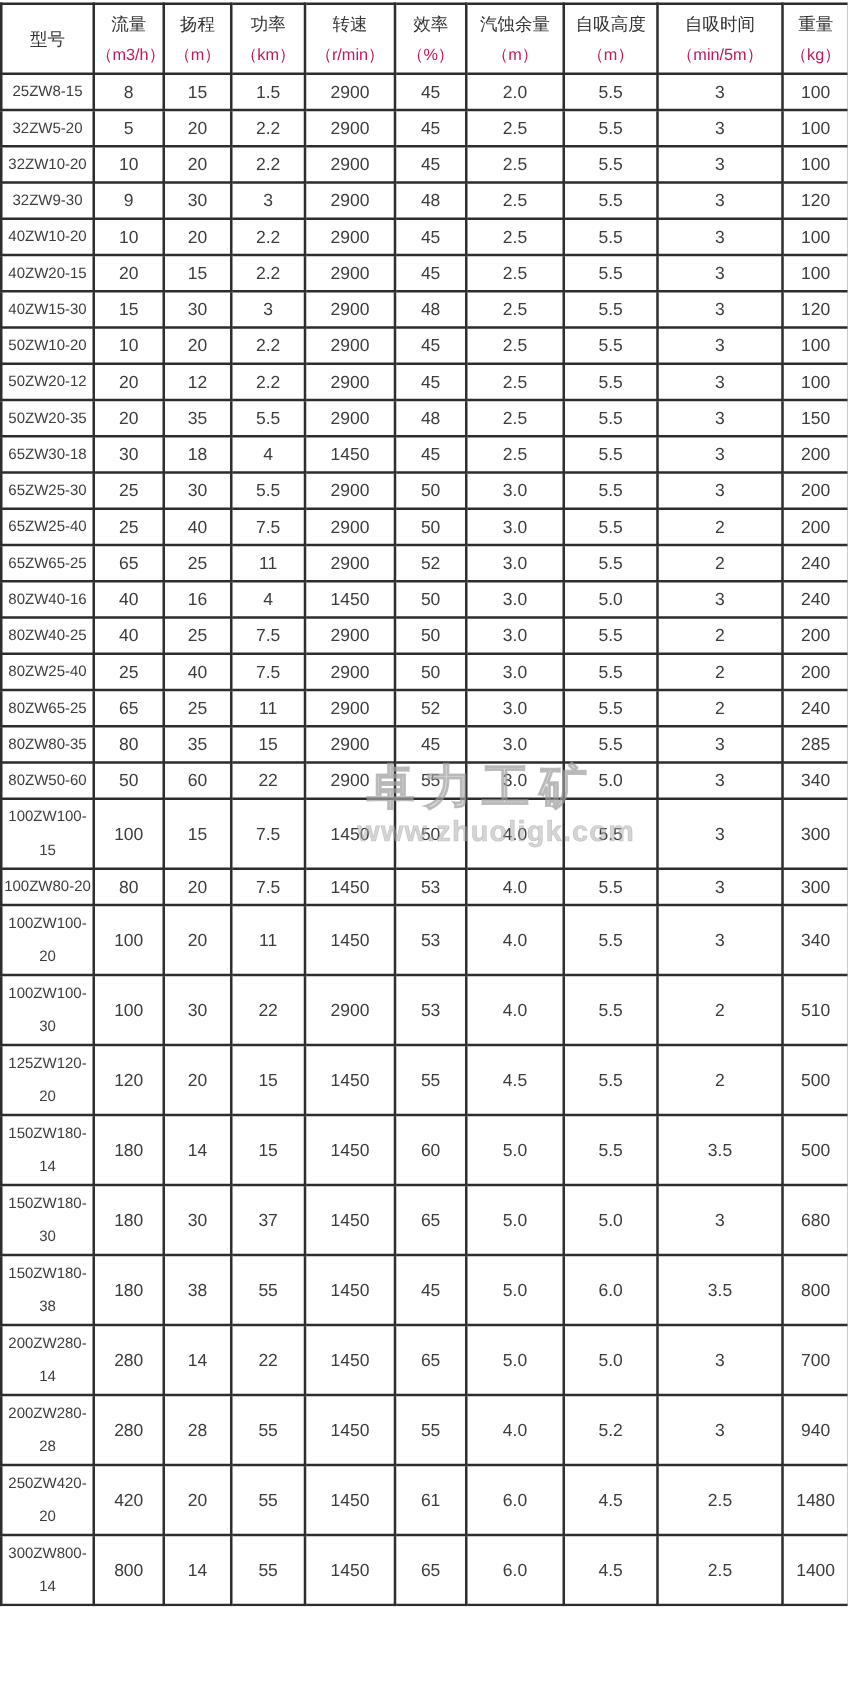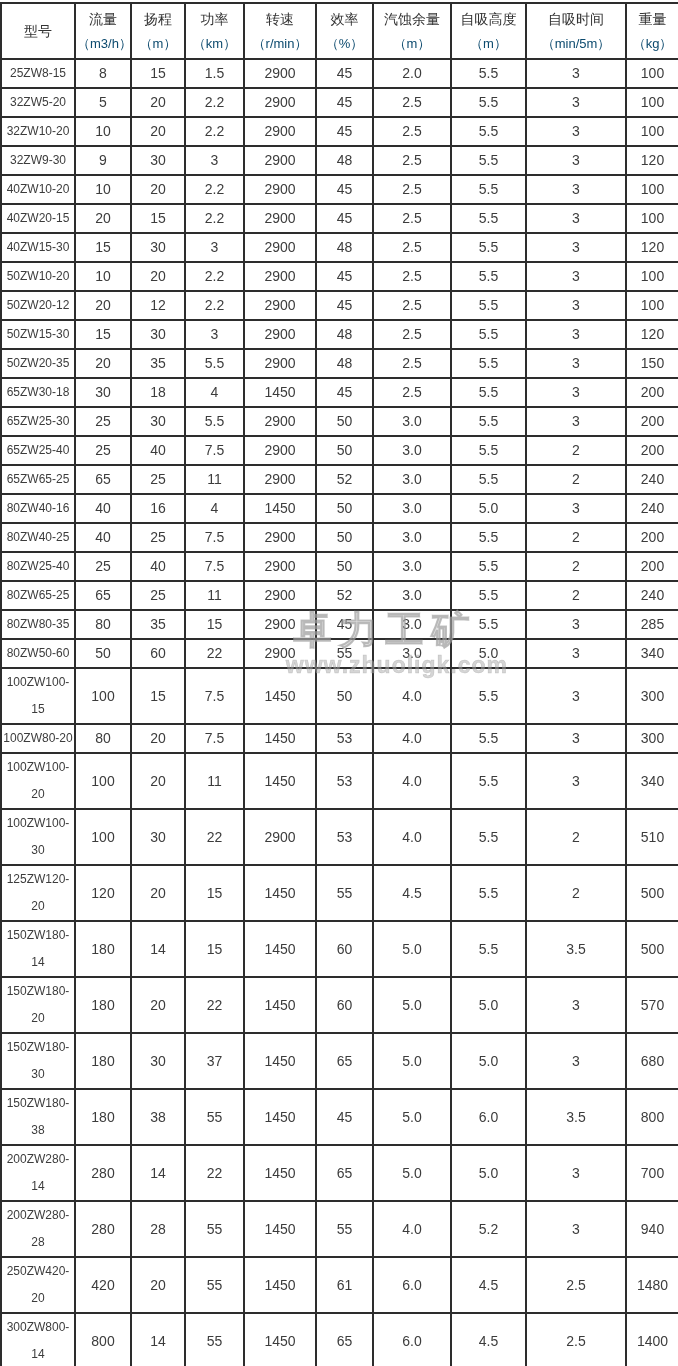--- a/index.html
+++ b/index.html
@@ -33,21 +33,21 @@
     height: 54px;
   }
   .h-title {
     font-size: 14px;
     line-height: 25px;
     color: #333333;
   }
   .h-unit {
     font-size: 13px;
     line-height: 24px;
-    color: #0c4a6e;
+    color: #be185d;
   }
   td.val {
     font-size: 14px;
     line-height: 27px;
   }
   td.model {
     font-size: 12px;
     line-height: 27px;
   }
   .watermark {
@@ -243,32 +243,20 @@
           <td class="val">12</td>
           <td class="val">2.2</td>
           <td class="val">2900</td>
           <td class="val">45</td>
           <td class="val">2.5</td>
           <td class="val">5.5</td>
           <td class="val">3</td>
           <td class="val">100</td>
         </tr>
         <tr>
-          <td class="model">50ZW15-30</td>
-          <td class="val">15</td>
-          <td class="val">30</td>
-          <td class="val">3</td>
-          <td class="val">2900</td>
-          <td class="val">48</td>
-          <td class="val">2.5</td>
-          <td class="val">5.5</td>
-          <td class="val">3</td>
-          <td class="val">120</td>
-        </tr>
-        <tr>
           <td class="model">50ZW20-35</td>
           <td class="val">20</td>
           <td class="val">35</td>
           <td class="val">5.5</td>
           <td class="val">2900</td>
           <td class="val">48</td>
           <td class="val">2.5</td>
           <td class="val">5.5</td>
           <td class="val">3</td>
           <td class="val">150</td>
@@ -457,32 +445,20 @@
           <td class="model">150ZW180-14</td>
           <td class="val">180</td>
           <td class="val">14</td>
           <td class="val">15</td>
           <td class="val">1450</td>
           <td class="val">60</td>
           <td class="val">5.0</td>
           <td class="val">5.5</td>
           <td class="val">3.5</td>
           <td class="val">500</td>
-        </tr>
-        <tr>
-          <td class="model">150ZW180-20</td>
-          <td class="val">180</td>
-          <td class="val">20</td>
-          <td class="val">22</td>
-          <td class="val">1450</td>
-          <td class="val">60</td>
-          <td class="val">5.0</td>
-          <td class="val">5.0</td>
-          <td class="val">3</td>
-          <td class="val">570</td>
         </tr>
         <tr>
           <td class="model">150ZW180-30</td>
           <td class="val">180</td>
           <td class="val">30</td>
           <td class="val">37</td>
           <td class="val">1450</td>
           <td class="val">65</td>
           <td class="val">5.0</td>
           <td class="val">5.0</td>

